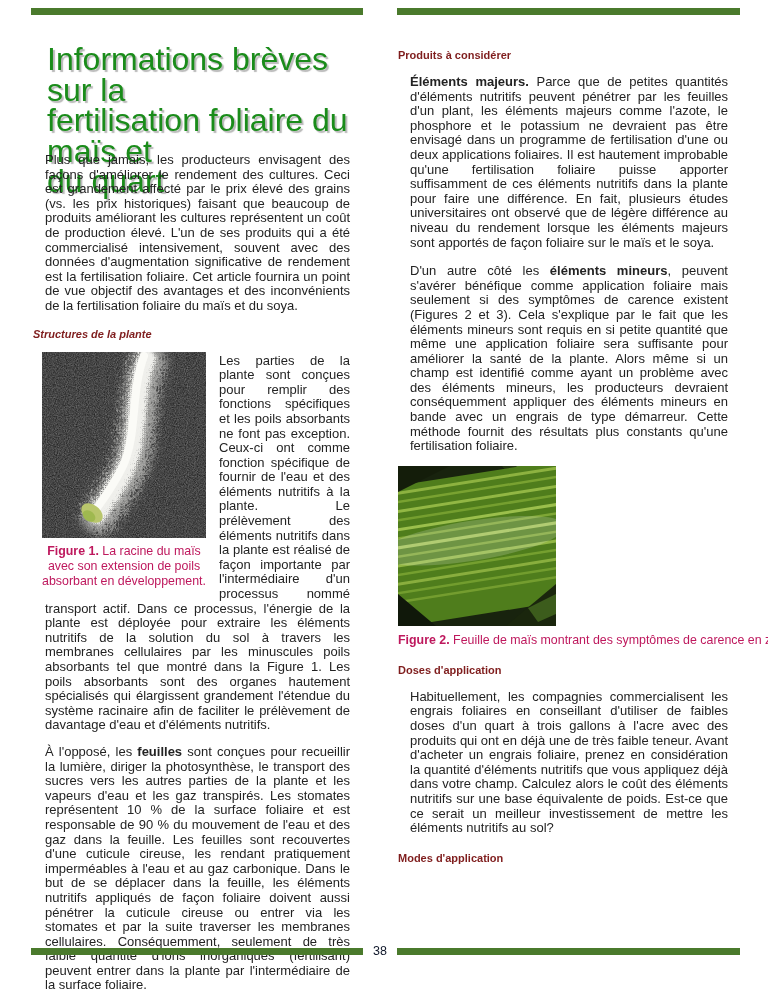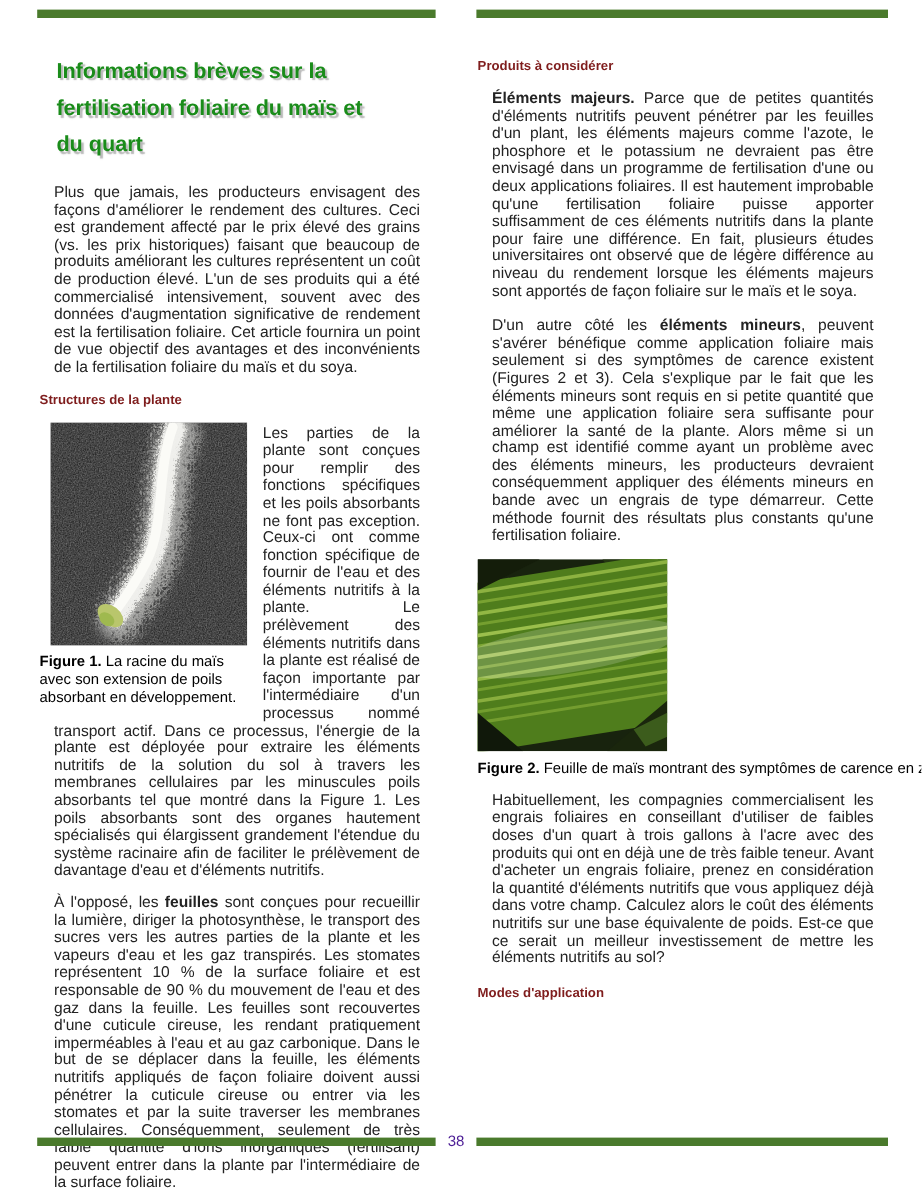--- a/index.html
+++ b/index.html
@@ -4,38 +4,38 @@
 <style>
   html,body{margin:0;padding:0;background:#ffffff;}
   .page{position:relative;width:768px;height:994px;background:#ffffff;overflow:hidden;
         font-family:"Liberation Sans","DejaVu Sans",sans-serif;color:#232323;}
   .bar{position:absolute;height:7px;background:#4a7a2c;}
   .bar-top-left{left:31px;top:8px;width:332px;}
   .bar-top-right{left:397px;top:8px;width:343px;}
   .bar-bottom-left{left:31px;top:948px;width:332px;}
   .bar-bottom-right{left:397px;top:948px;width:343px;}
   .page-number{position:absolute;left:360px;top:944px;width:40px;text-align:center;
-               font-size:12.5px;color:#4c1d95;}
+               font-size:12.5px;color:#0f172a;}
   .doc-title{position:absolute;left:47px;top:44px;width:320px;
-             font-size:18px;line-height:30.5px;font-weight:bold;color:#1a8c1a;
+             font-size:32px;line-height:30.5px;font-weight:normal;color:#1a8c1a;
              text-shadow:2px 2px 1px rgba(125,125,125,.55);}
   .doc-title span{display:block;}
   .col{position:absolute;font-size:13px;line-height:14.6px;}
   .col-left{left:33px;top:141px;width:329px;}
   .col-right{left:398px;top:48px;width:342px;}
   .col p{margin:12px;text-align:justify;}
   .col p.mt{margin-top:14px;}
   .col h2{margin:0;font-size:11px;line-height:15px;color:#7f1d1d;}
-  .h-structures{margin-top:13px !important;margin-bottom:8px !important;}
+  .h-structures{margin-top:13px !important;margin-bottom:8px !important;font-style:italic;}
   .h-doses,.h-modes{margin-top:15px !important;margin-bottom:3px !important;}
   .h-produits{margin-bottom:6px !important;}
   .fig1-float{float:left;width:182px;margin:2px 4px 10px 0;}
   .fig1-img{margin-left:9px;width:164px;height:186px;}
   .fig1-img svg,.leaffig svg{display:block;}
-  .figcap{font-size:12.4px;line-height:15px;text-align:left;margin-top:6px;color:#000000;}
+  .figcap{font-size:12.4px;line-height:15px;text-align:center;margin-top:6px;color:#be185d;}
   .structures-par{text-align:left;}
   .opposed{clear:both;margin-top:14px;}
   .figures-row{display:flex;gap:13px;margin-top:10px;}
   .leaffig{flex:0 0 auto;}
   .leaffig .figcap{margin-top:7px;}
   b{font-weight:bold;}
 </style>
 </head>
 <body>
 
@@ -128,20 +128,21 @@
             <polygon points="0,128 38,160 0,160" fill="#10180a"></polygon>
             <polygon points="158,118 158,160 108,160" fill="#1a260d"></polygon>
             <polygon points="130,142 158,128 158,148 140,156" fill="#3c5c1c"></polygon>
           </svg>
         </div>
         <div class="figcap"><b>Figure 2.</b><span> Feuille de maïs montrant des symptômes de carence en zinc.</span></div>
       </div>
 
     </div>
 
+    <h2 class="h-doses">Doses d'application</h2>
     <p>Habituellement, les compagnies commercialisent les engrais foliaires en conseillant d'utiliser de faibles doses d'un quart à trois gallons à l'acre avec des produits qui ont en déjà une de très faible teneur. Avant d'acheter un engrais foliaire, prenez en considération la quantité d'éléments nutritifs que vous appliquez déjà dans votre champ. Calculez alors le coût des éléments nutritifs sur une base équivalente de poids. Est-ce que ce serait un meilleur investissement de mettre les éléments nutritifs au sol?</p>
 
     <h2 class="h-modes">Modes d'application</h2>
   </div>
 
   <div class="bar bar-bottom-left"></div>
   <div class="page-number">38</div>
   <div class="bar bar-bottom-right"></div>
 
 </div>

